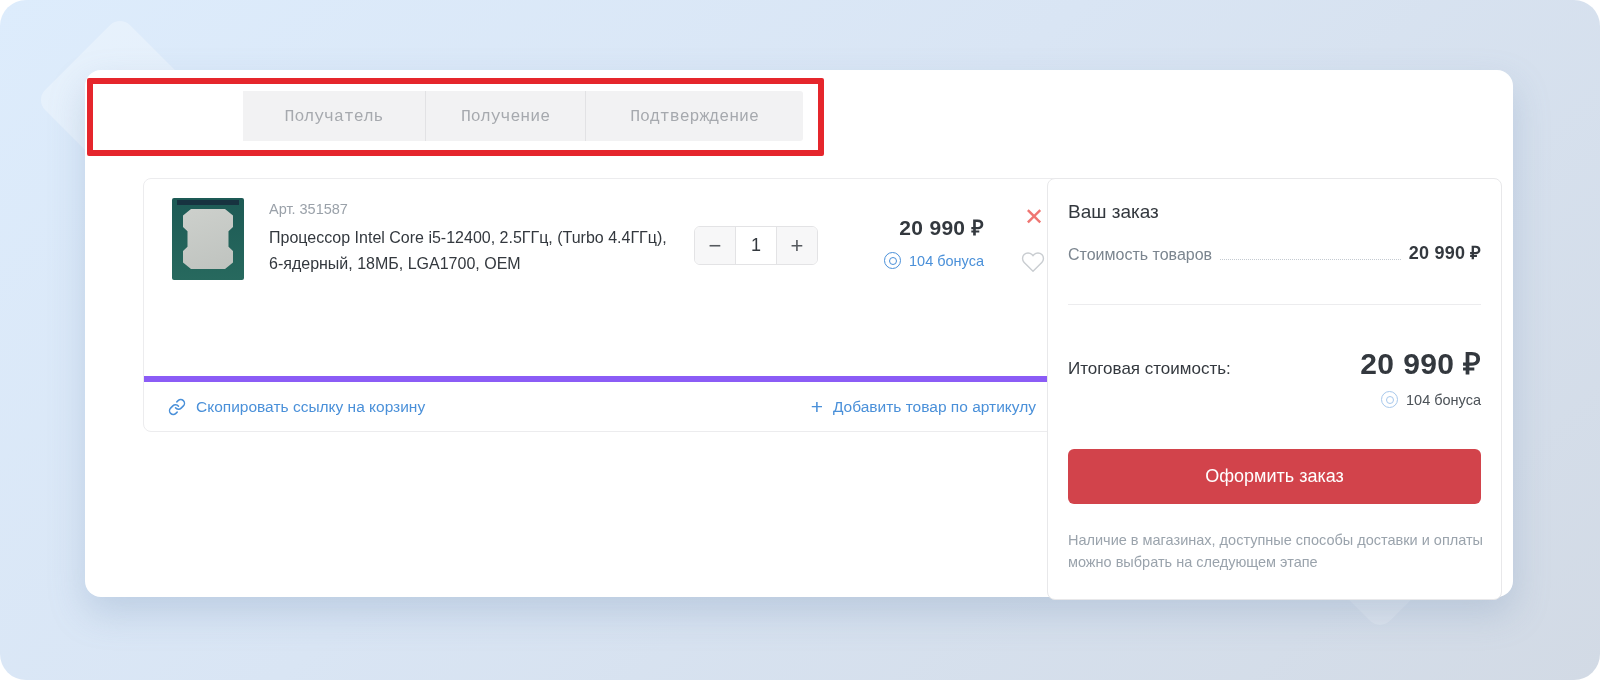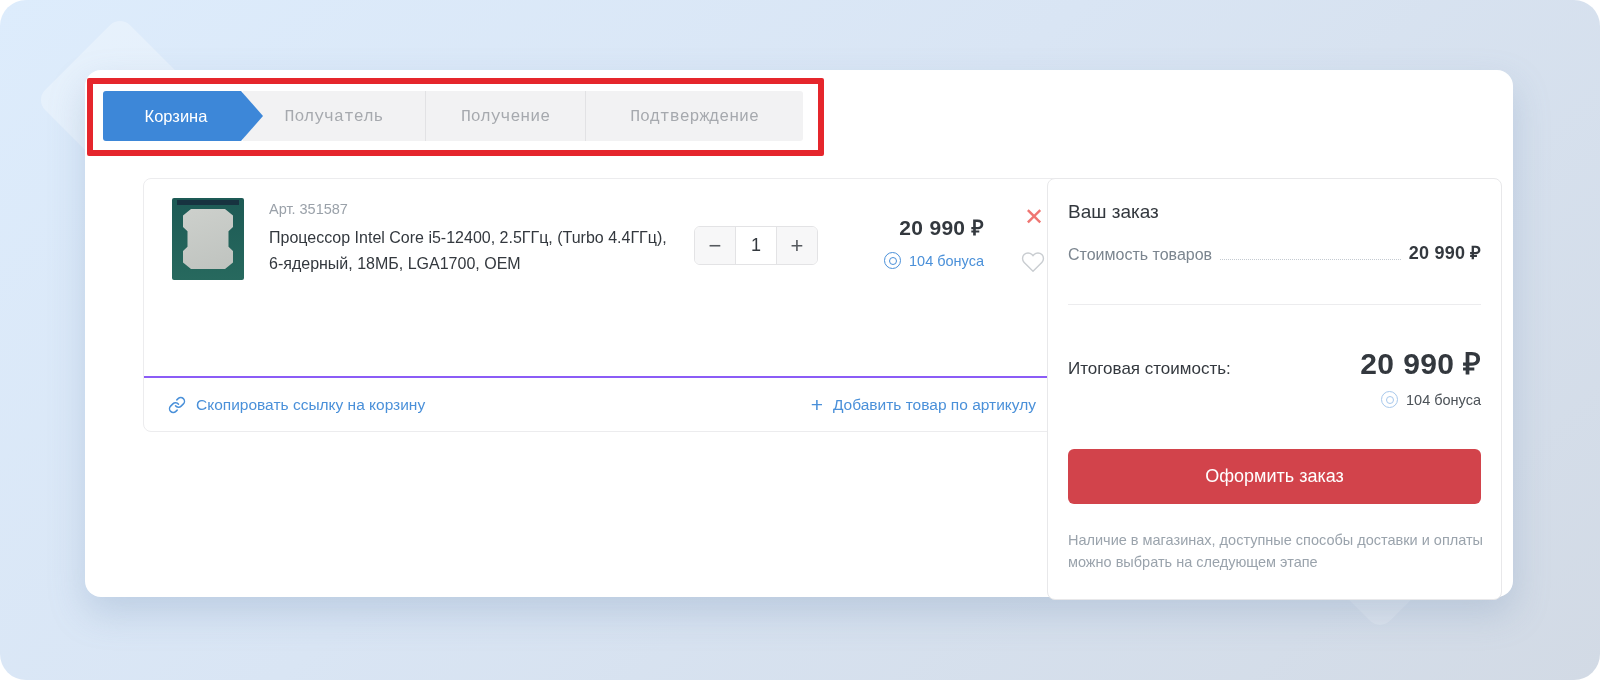--- a/index.html
+++ b/index.html
@@ -106,21 +106,21 @@
   .item-actions { position:absolute; right:20px; top:0; width:34px; height:100%; }
   .remove-btn {
     position:absolute; right:2px; top:26px; border:none; background:none; cursor:pointer;
     color:#ef7672; font-size:24px; font-weight:300; line-height:1;
     font-family:"Liberation Sans",sans-serif;
   }
   .fav-btn { position:absolute; right:0; top:71px; border:none; background:none; cursor:pointer; }
 
   .links-row {
     position:absolute; left:0; right:0; bottom:0; height:55px;
-    border-top:2px solid #8b5cf6;
+    border-top:6px solid #8b5cf6;
     display:flex; align-items:center; justify-content:space-between;
     padding:0 30px 0 24px;
   }
   .blue-link {
     display:flex; align-items:center; gap:10px;
     color:#4a90d9; font-size:15.5px; text-decoration:none; cursor:pointer;
   }
   .plus-glyph { font-size:21px; font-weight:300; line-height:1; }
 
   
@@ -174,23 +174,20 @@
         <div class="steps-track">
           <div class="step-gray sg1">
             <span>Получатель</span>
           </div>
           <div class="step-gray sg2">
             <span>Получение</span>
           </div>
           <div class="step-gray sg3">
             <span>Подтверждение</span>
           </div>
-        </div>
-        <div class="step-active">
-          <span>Корзина</span>
         </div>
       </div>
 
       <div class="product-card">
         <div class="product-row">
 
           <div class="cpu">
             <div class="cpu-pcb"></div>
             <div class="cpu-strip"></div>
             <div class="cpu-ihs"></div>

